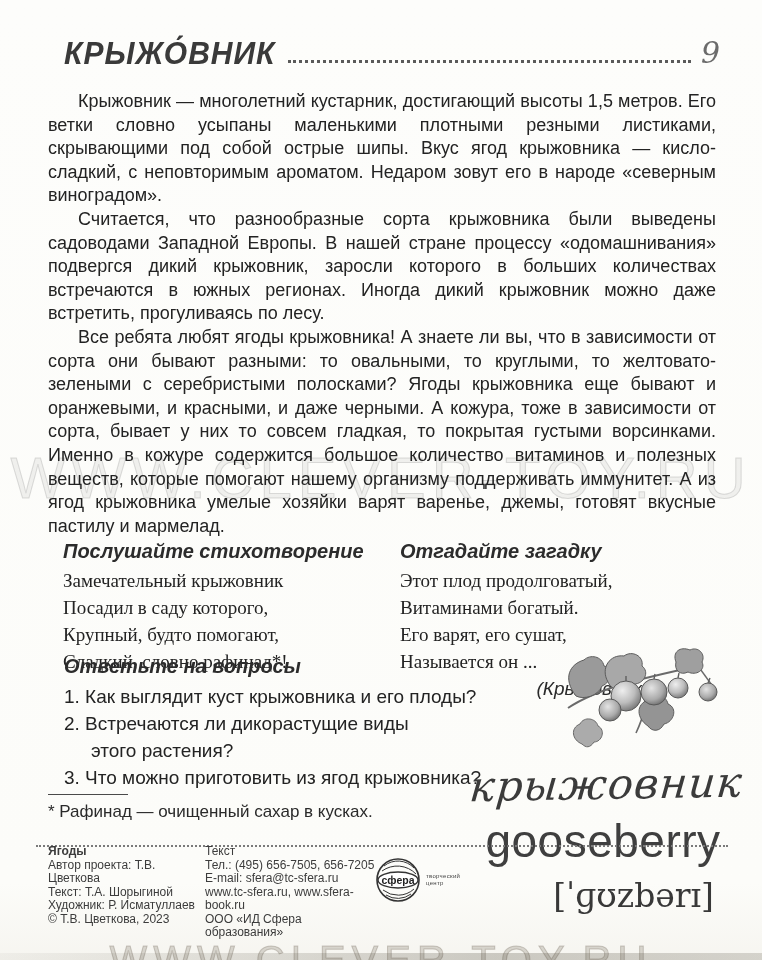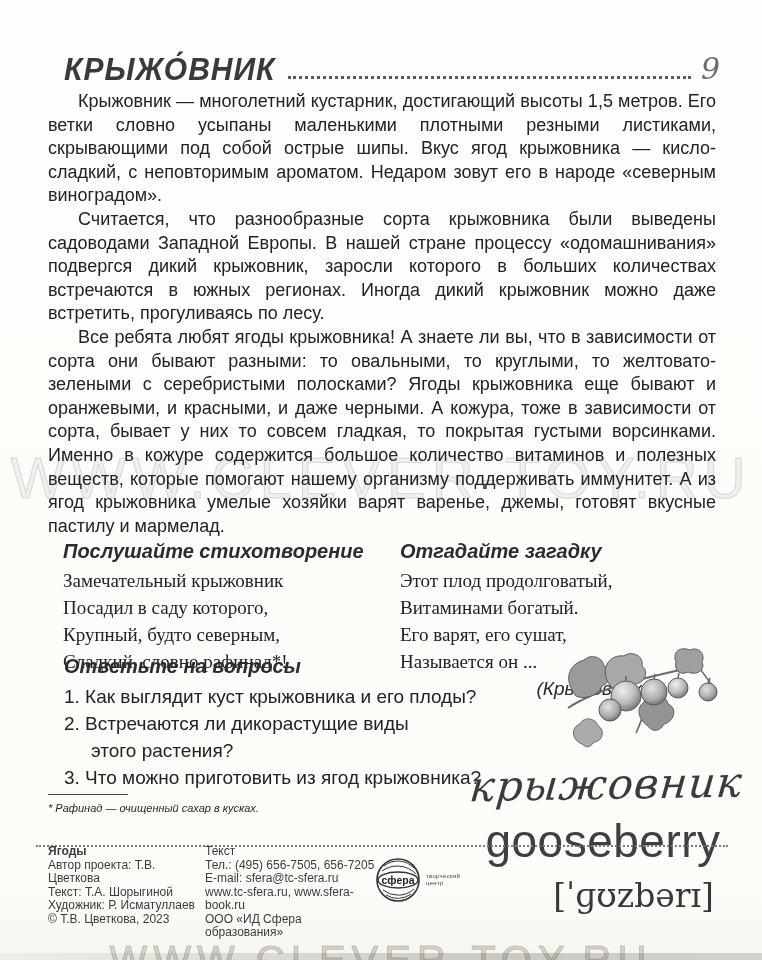--- a/index.html
+++ b/index.html
@@ -6,21 +6,21 @@
   .page{
     position:relative;
     width:762px;height:960px;
     background:linear-gradient(180deg,#fdfdfb 0%,#fcfcf9 92%,#f6f5f0 100%);
     overflow:hidden;
     font-family:"Liberation Sans",sans-serif;
     color:#242424;
   }
 
   
-  .header{position:absolute;left:64px;top:36px;width:656px;display:flex;align-items:flex-end;margin-top:16px;}
+  .header{position:absolute;left:64px;top:36px;width:656px;display:flex;align-items:flex-end;}
   .title{
     font-size:30px;font-weight:bold;font-style:italic;
     letter-spacing:1px;color:#3a3a3a;white-space:nowrap;
     transform:scaleY(1.05);
   }
   .leader{flex:1;border-bottom:3px dotted #5a5a5a;margin:0 10px 7px 12px;height:1px;}
   .pagenum{
     font-family:"DejaVu Serif",serif;font-style:italic;
     font-size:30px;color:#6b6b6b;line-height:1;padding-bottom:2px;
   }
@@ -54,21 +54,21 @@
   
   .questions{position:absolute;left:64px;top:655px;width:610px;}
   .questions .colhead{margin-bottom:5px;}
   .qline{font-size:19px;line-height:27px;color:#232323;}
   .qline.cont{padding-left:27px;}
 
   
   .footnote-rule{position:absolute;left:48px;top:794px;width:80px;border-top:1.5px solid #4a4a4a;}
   .footnote{
     position:absolute;left:48px;top:802px;width:420px;
-    font-size:11px;font-style:italic;color:#2a2a2a;
+    font-size:17px;color:#2a2a2a;
   }
 
   
   .footer-sep{position:absolute;left:36px;top:845px;width:692px;border-top:2px dotted #7a7a7a;}
   .footer-col{position:absolute;top:845px;font-size:12px;line-height:13.5px;color:#3c3c3c;}
   .footer-col .bold{font-weight:bold;}
   .fc-left{left:48px;width:150px;}
   .fc-mid{left:205px;width:170px;}
   .logo{position:absolute;left:374px;top:856px;display:flex;align-items:center;}
   .logo-sub{font-size:6px;line-height:7px;color:#444;margin-left:4px;letter-spacing:0.3px;}
@@ -112,21 +112,21 @@
   <div class="bodytext">
     <p>Крыжовник — многолетний кустарник, достигающий высоты 1,5 метров. Его ветки словно усыпаны маленькими плотными резными листиками, скрывающими под собой острые шипы. Вкус ягод крыжовника — кисло-сладкий, с неповторимым ароматом. Недаром зовут его в народе «северным виноградом».</p>
     <p>Считается, что разнообразные сорта крыжовника были выведены садоводами Западной Европы. В нашей стране процессу «одомашнивания» подвергся дикий крыжовник, заросли которого в больших количествах встречаются в южных регионах. Иногда дикий крыжовник можно даже встретить, прогуливаясь по лесу.</p>
     <p>Все ребята любят ягоды крыжовника! А знаете ли вы, что в зависимости от сорта они бывают разными: то овальными, то круглыми, то желтовато-зелеными с серебристыми полосками? Ягоды крыжовника еще бывают и оранжевыми, и красными, и даже черными. А кожура, тоже в зависимости от сорта, бывает у них то совсем гладкая, то покрытая густыми ворсинками. Именно в кожуре содержится большое количество витаминов и полезных веществ, которые помогают нашему организму поддерживать иммунитет. А из ягод крыжовника умелые хозяйки варят варенье, джемы, готовят вкусные пастилу и мармелад.</p>
   </div>
 
   <div class="poem">
     <div class="colhead">Послушайте стихотворение</div>
     <div class="vline">Замечательный крыжовник</div>
     <div class="vline">Посадил в саду которого,</div>
-    <div class="vline">Крупный, будто северным,</div>
+    <div class="vline">Крупный, будто помогают,</div>
     <div class="vline">Сладкий, словно рафинад*!</div>
   </div>
 
   <div class="riddle">
     <div class="colhead">Отгадайте загадку</div>
     <div class="vline">Этот плод продолговатый,</div>
     <div class="vline">Витаминами богатый.</div>
     <div class="vline">Его варят, его сушат,</div>
     <div class="vline">Называется он ...</div>
     <div class="riddle-answer">(Крыжовник.)</div>

